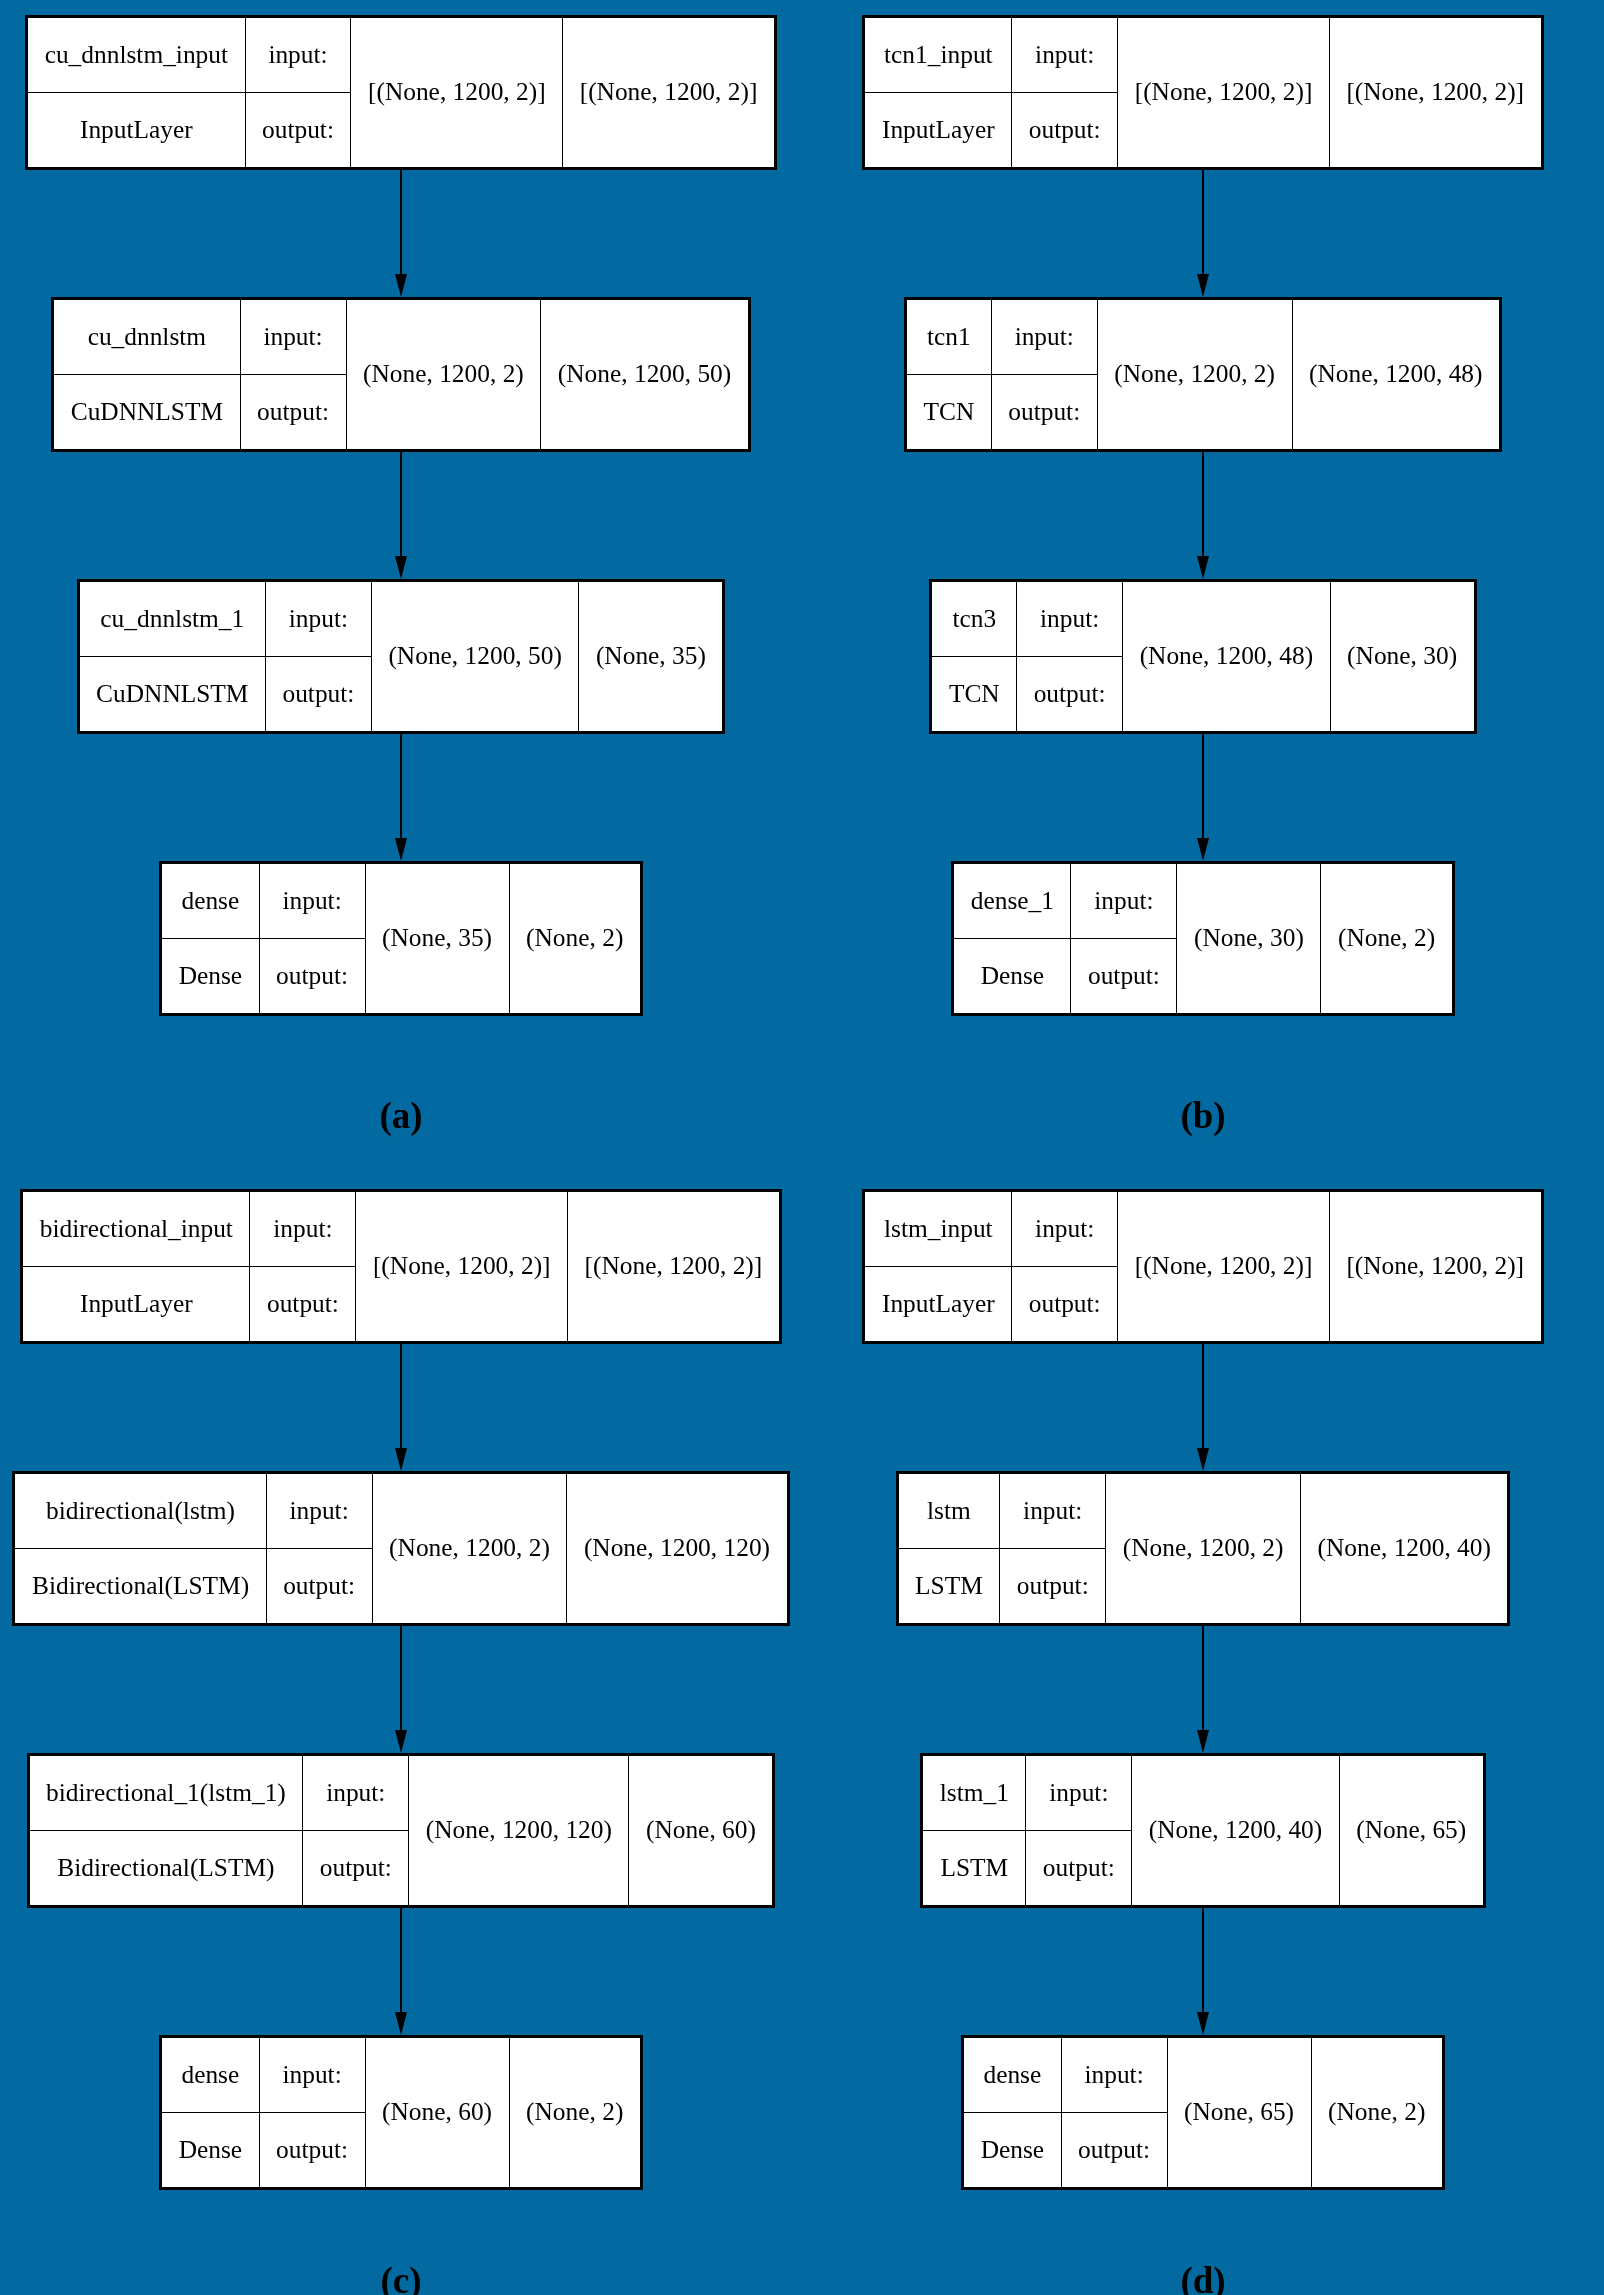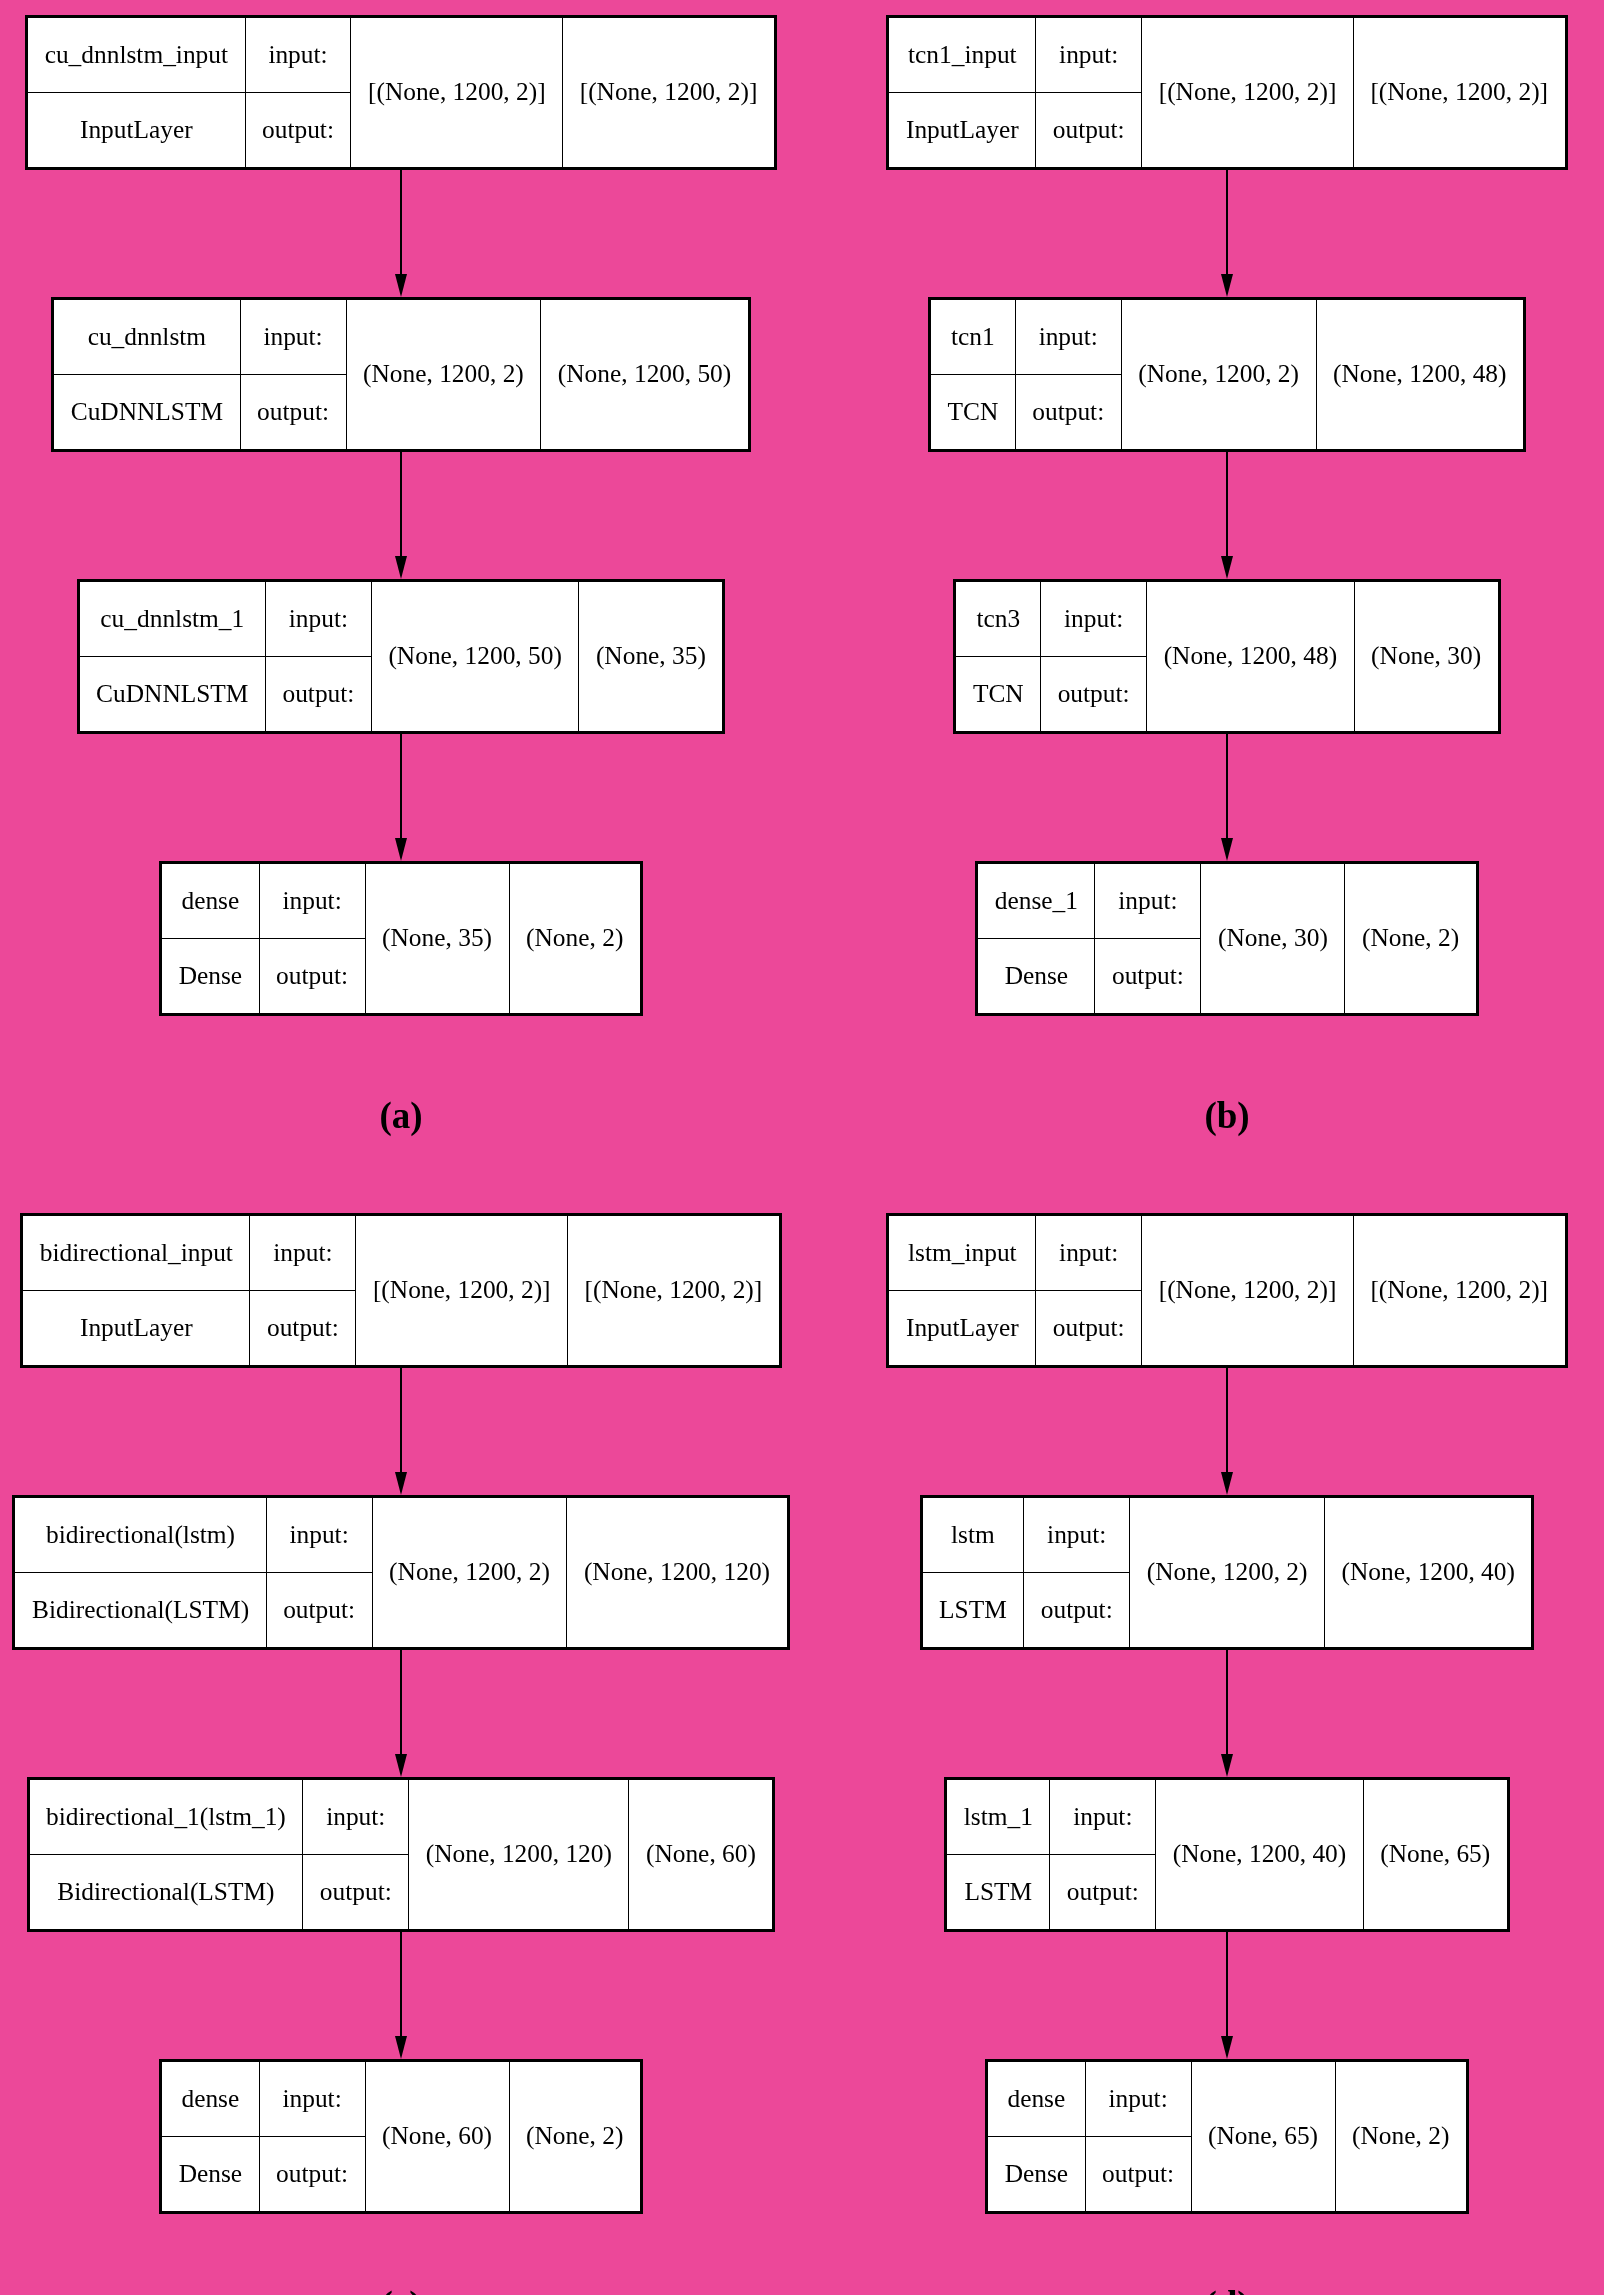--- a/index.html
+++ b/index.html
@@ -1,27 +1,26 @@
 <!DOCTYPE html>
 <html style="font-size:10.2px"><head>
 <meta charset="utf-8">
 <style>
   html, body { margin: 0; padding: 0; background: #ffffff; }
   .page {
     position: relative;
     width: 1604px;
     height: 2295px;
-    background: #ec4899;
+    background: #0369a1;
     font-family: "Liberation Serif", "DejaVu Serif", serif;
     color: #000000;
     display: grid;
     grid-template-columns: 802px 802px;
     grid-template-rows: auto auto;
     overflow: hidden;
-    gap: 24px;
   }
   .panel {
     display: flex;
     flex-direction: column;
     align-items: center;
   }
   .panel.top { padding-top: 14.6px; }
   .panel.bottom { padding-top: 49px; }
   .diagram {
     display: flex;

